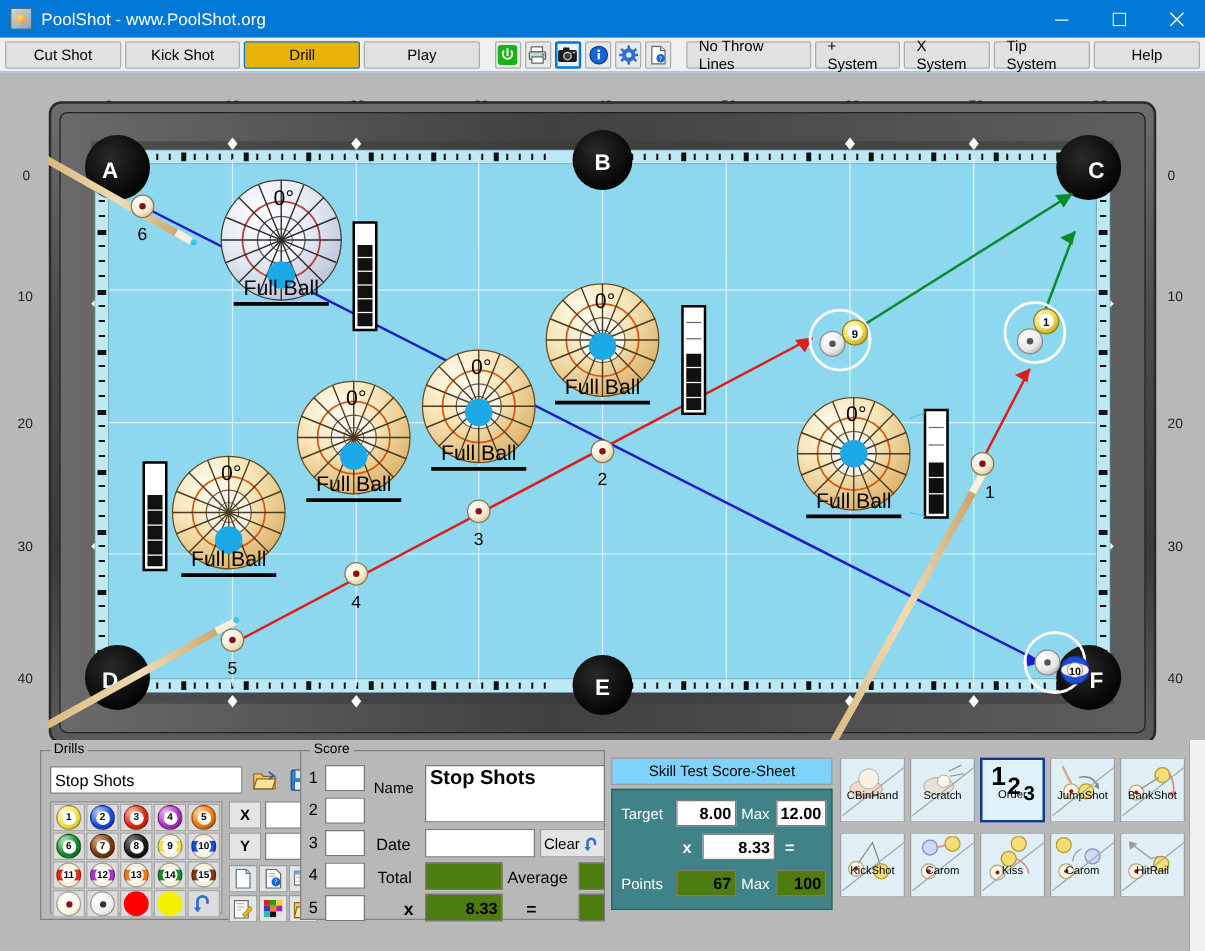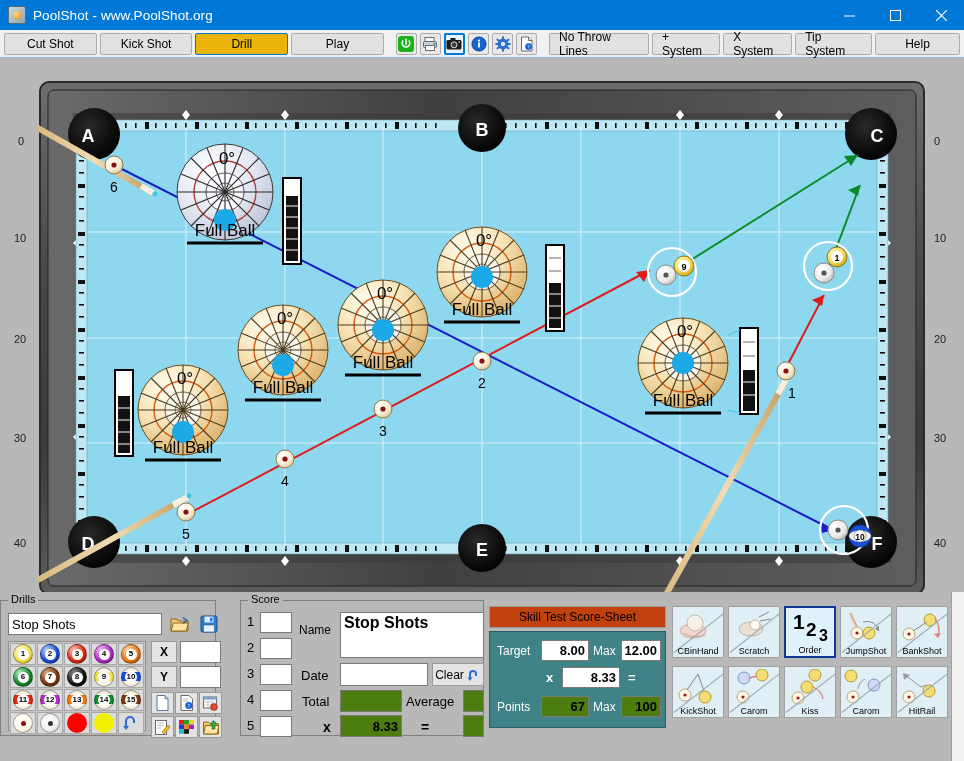--- a/index.html
+++ b/index.html
@@ -81,29 +81,29 @@
   }
   .ball{width:20px;height:20px;border-radius:50%;position:relative;
     display:flex;align-items:center;justify-content:center;
     font-size:9px;font-weight:bold;color:#000;
     border:1px solid rgba(0,0,0,.35);}
   .ball .num{position:relative;z-index:3;
     background:#fff;border-radius:50%;width:11px;height:11px;
     display:flex;align-items:center;justify-content:center;font-size:8px;line-height:1;}
   .ball.stripe .num{width:12px;height:12px;}
   .skill{background:#3f8287;border:1px solid #2c5e62;}
-  .skillhdr{background:#c2410c;border:1px solid #9a9a9a;font-size:12px;
+  .skillhdr{background:#7dd3fc;border:1px solid #9a9a9a;font-size:12px;
     display:flex;align-items:center;justify-content:center;color:#000;}
   .shotbtn{
     width:52px;height:52px;background:#dfeff5;border:1px solid #a0a0a0;
     position:relative;display:flex;align-items:flex-end;justify-content:center;
     font-size:9px;color:#000;overflow:hidden;
   }
   .shotbtn.sel{border:2px solid #103a8f;background:#dff1fb;}
-  .shotlabel{position:relative;z-index:4;padding-bottom:1px;font-size:9px;
+  .shotlabel{position:relative;z-index:4;padding-bottom:16px;font-size:9px;
     font-family:"Liberation Sans",sans-serif;}
   .slash{position:absolute;left:-6px;top:50%;width:130%;height:1px;background:#9aa7ae;
     transform:rotate(-38deg);transform-origin:center;z-index:3;}
   .vscroll{position:absolute;right:0;top:0;width:13px;height:169px;background:#f0f0f0;
     border-left:1px solid #a0a0a0;}
 </style>
 </head>
 <body>
 
 <div class="titlebar">
@@ -826,21 +826,21 @@
       <ellipse cx="822" cy="456" rx="11" ry="5.5" fill="#f2efe0"></ellipse>
       <circle cx="822" cy="456" r="6" fill="#fff" stroke="#777" stroke-width="0.6"></circle>
       <text x="822" y="460" font-size="8.5" text-anchor="middle" fill="#000" font-weight="bold" font-family="Liberation Sans, sans-serif">10</text>
     </g>
   </svg>
   </div>
 </div>
 
 <div class="bottom">
 
-  <div class="groupbox" style="left:0;top:8px;width:216px;height:136px;">
+  <div class="groupbox" style="left:32px;top:8px;width:216px;height:136px;">
     <div class="gb-title">Drills</div>
 
     <div class="txtinput" style="position:absolute;left:7px;top:12px;width:154px;height:22px;font-size:13px;">Stop Shots</div>
 
     <div style="position:absolute;left:167px;top:12px;width:24px;height:22px;display:flex;align-items:center;justify-content:center;">
       <svg width="20" height="17" viewBox="0 0 20 17">
         <path d="M1 3h6l1.6 2H18v10H1z" fill="#f5c76a" stroke="#8a6a1a"></path>
         <path d="M3.5 7h15l-2.5 8H1z" fill="#ffe2a0" stroke="#8a6a1a"></path>
         <path d="M13 1.5 l4 3 -4 3" fill="none" stroke="#2a5fa8" stroke-width="1.4"></path>
       </svg>

